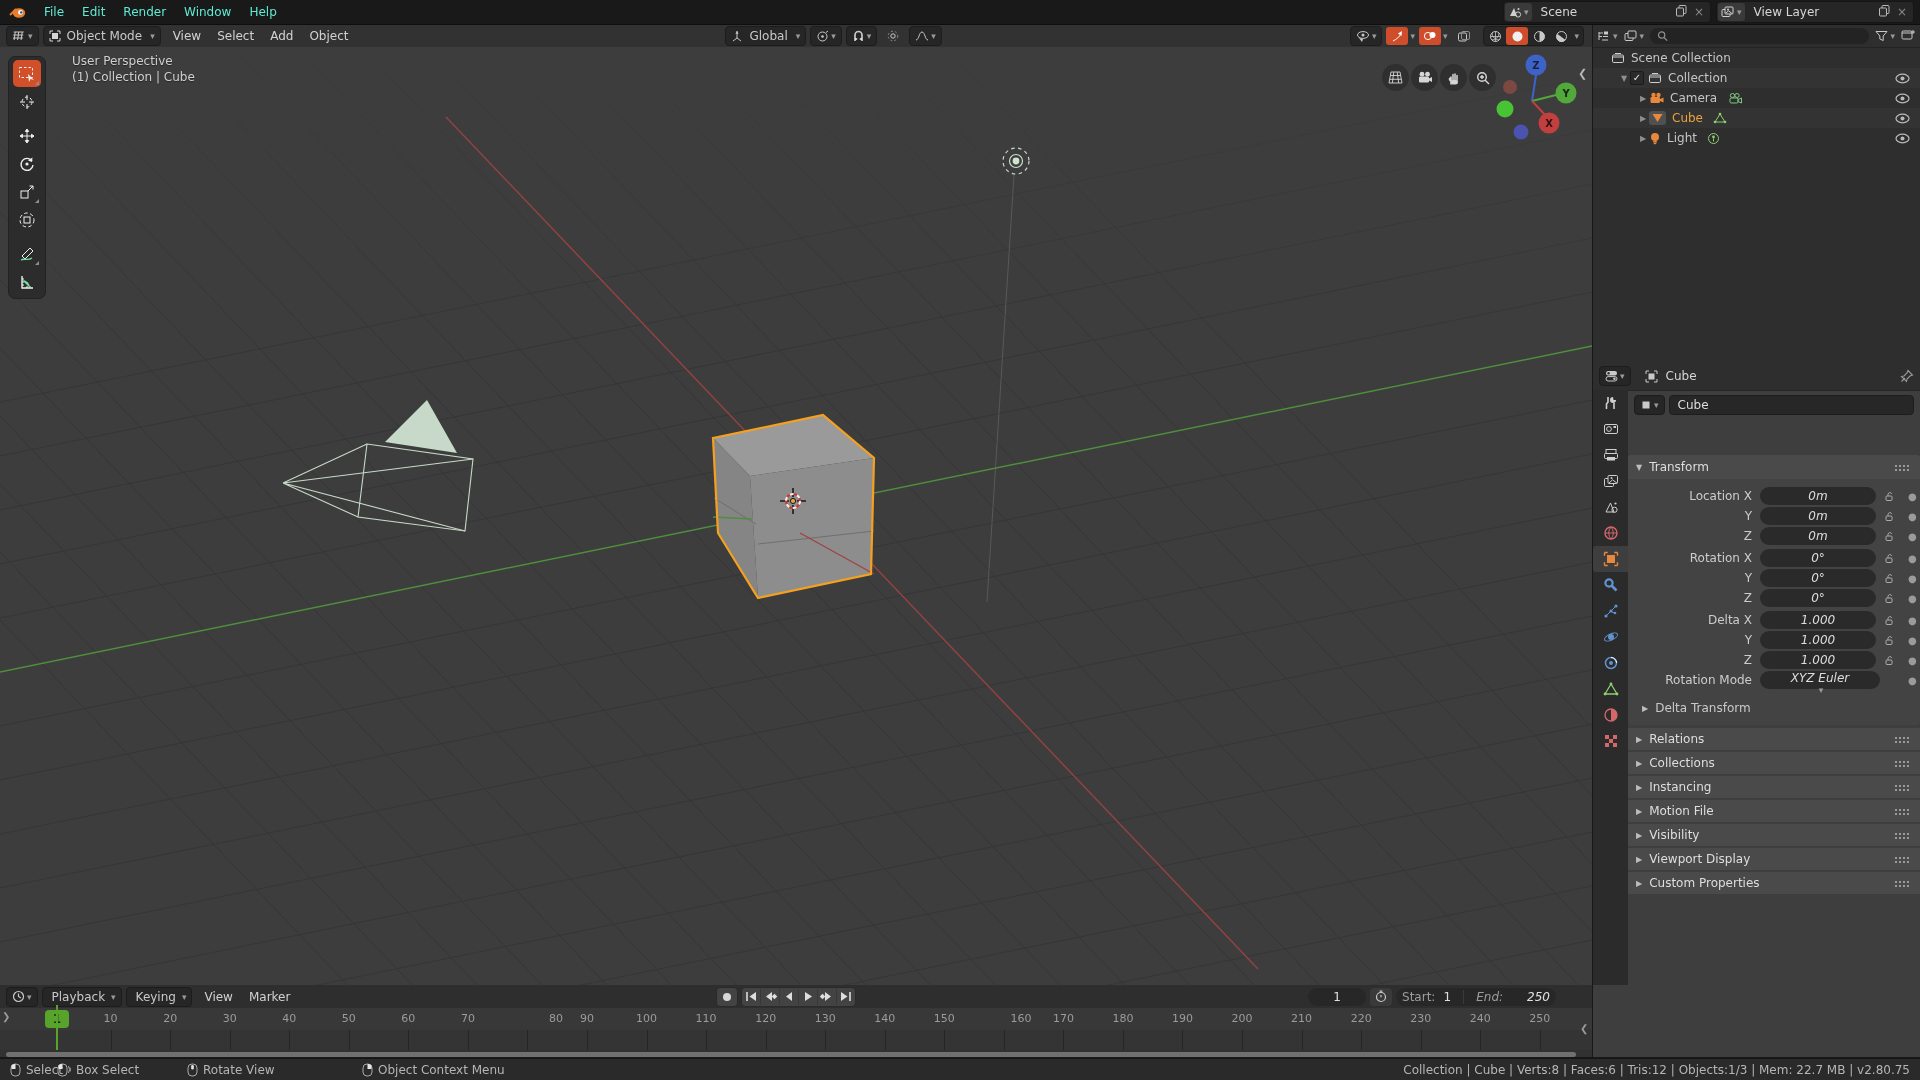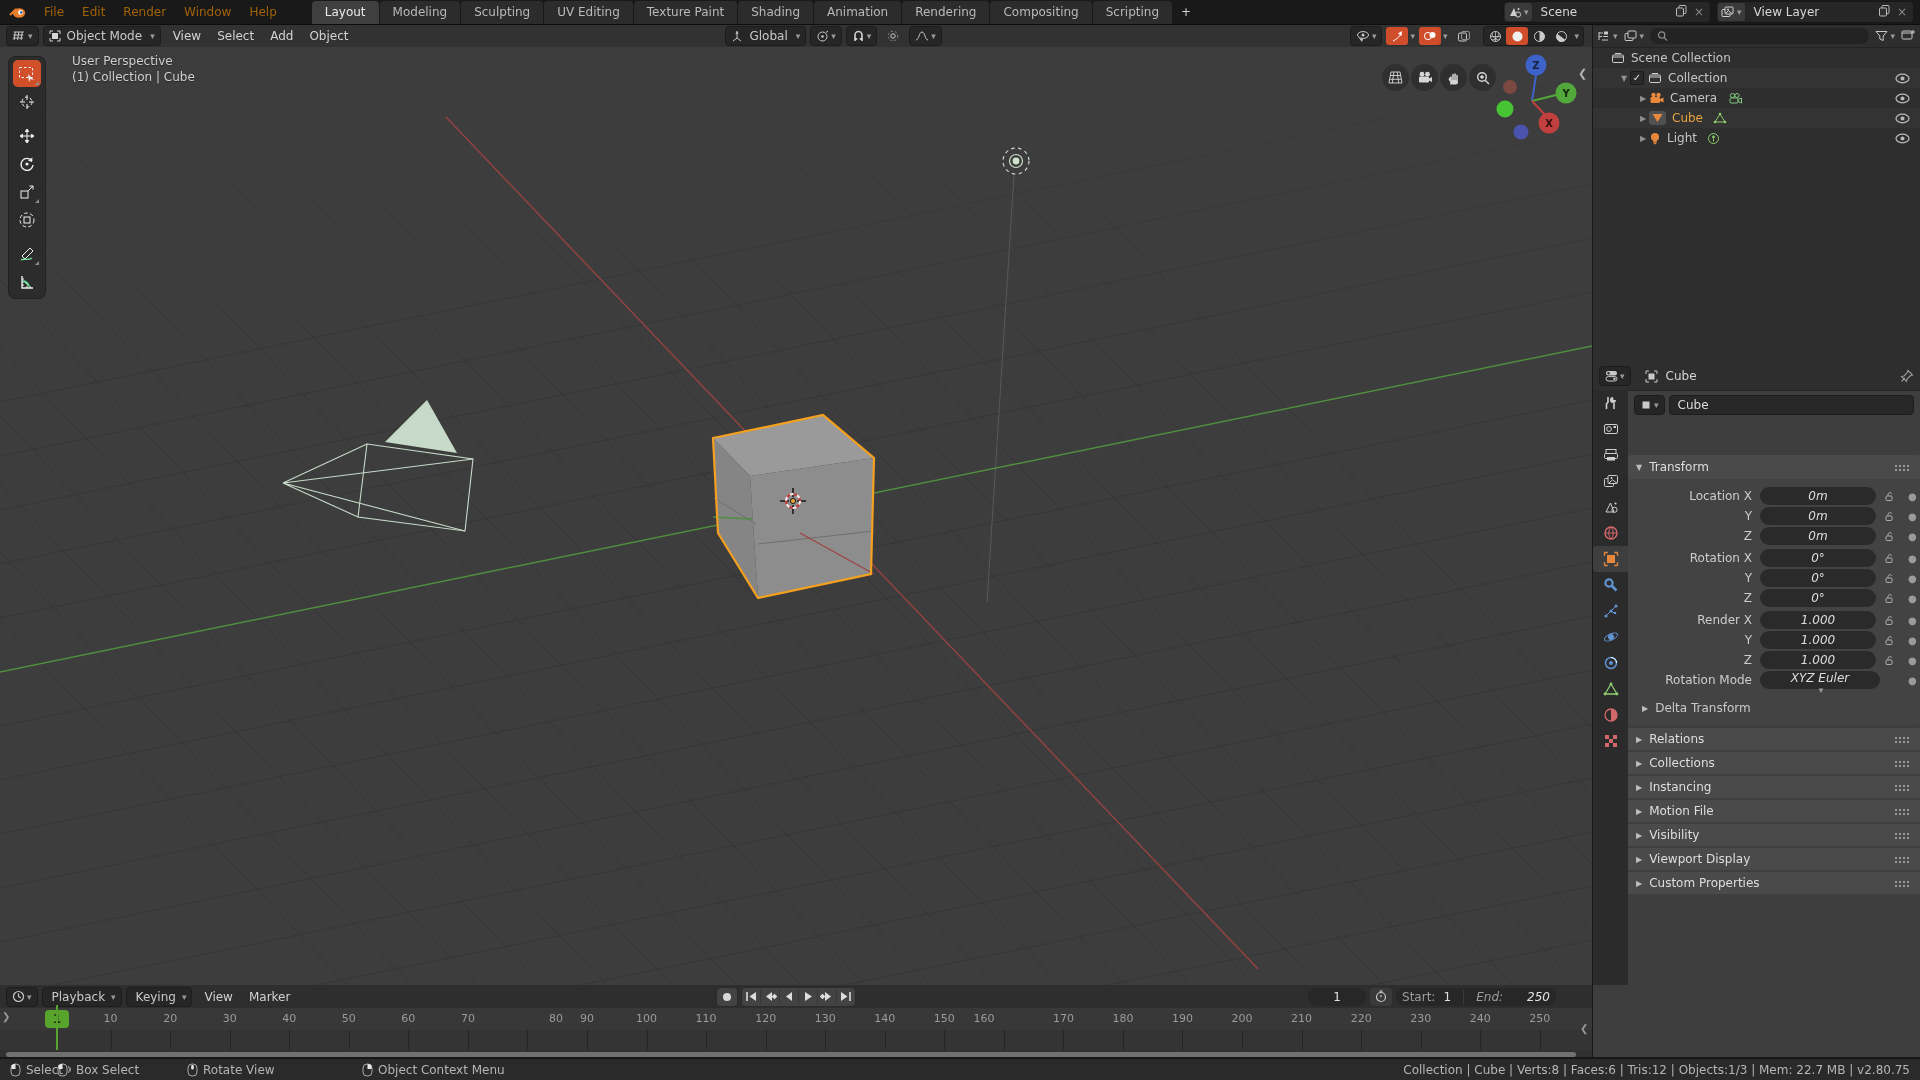--- a/index.html
+++ b/index.html
@@ -1,21 +1,21 @@
 <!DOCTYPE html>
 <html><head>
 <meta charset="utf-8">
 <style>
   html,body{margin:0;padding:0;background:#181818;}
   body{width:1920px;height:1080px;overflow:hidden;font-family:"DejaVu Sans","Liberation Sans",sans-serif;font-size:12px;color:#c9c9c9;-webkit-font-smoothing:antialiased;}
   .abs{position:absolute;}
   .row{display:flex;align-items:center;}
   
   #topbar{left:0;top:0;width:1920px;height:24px;background:#191919;border-bottom:1px solid #0e0e0e;display:flex;align-items:stretch;}
-  .menu-item{padding:0 9px;display:flex;align-items:center;color:#a16207;cursor:default;}
+  .menu-item{padding:0 9px;display:flex;align-items:center;color:#5eead4;cursor:default;}
   #tabs{display:flex;align-items:flex-end;margin-left:26px;}
   .tab{background:#2c2c2c;color:#b9b9b9;border-radius:4px 4px 0 0;padding:4px 13px 5px;margin-right:1px;}
   .tab.active{background:#3f3f3f;color:#e9e9e9;}
   .tab.addtab{padding:4px 8px 5px;background:transparent;color:#cfcfcf;}
   .sel-cluster{display:flex;align-items:center;background:#262626;border:1px solid #161616;border-radius:4px;height:20px;margin-top:1px;}
   .sel-chip{display:flex;align-items:center;background:#3a3a3a;border-radius:3px;height:18px;padding:0 3px;margin:0 1px;}
   .sel-label{padding:0 8px;color:#d6d6d6;flex:1;}
   .sel-x{color:#8a8a8a;padding:0 6px;font-size:12px;}
   .chev{color:#9a9a9a;font-size:9px;margin-left:2px;}
   
@@ -95,33 +95,20 @@
       <path d="M1 10 L7 4" stroke="#e87d2c" stroke-width="2" fill="none"></path>
     </svg>
   </div>
   <div id="topbar-menus" class="row">
       <span class="menu-item">File</span>
       <span class="menu-item">Edit</span>
       <span class="menu-item">Render</span>
       <span class="menu-item">Window</span>
       <span class="menu-item">Help</span>
     </div>
-  <div id="tabs">
-      <span class="tab active">Layout</span>
-      <span class="tab">Modeling</span>
-      <span class="tab">Sculpting</span>
-      <span class="tab">UV Editing</span>
-      <span class="tab">Texture Paint</span>
-      <span class="tab">Shading</span>
-      <span class="tab">Animation</span>
-      <span class="tab">Rendering</span>
-      <span class="tab">Compositing</span>
-      <span class="tab">Scripting</span>
-      <span class="tab addtab">+</span>
-    </div>
   <div style="flex:1"></div>
   <div class="sel-cluster" style="width:206px;margin-right:5px;">
     <span class="sel-chip">
       <svg width="14" height="12" viewBox="0 0 14 12">
           <path d="M2 10 L6 2 L9 10 Z" fill="#cfcfcf"></path>
           <circle cx="10" cy="8.5" r="2.6" fill="none" stroke="#cfcfcf"></circle>
           <circle cx="10.5" cy="3" r="1" fill="#cfcfcf"></circle>
         </svg>
       <span class="chev">▾</span>
     </span>
@@ -821,21 +808,21 @@
           <div class="tr-row" style="top:110px;left:0;right:0;">
             <span class="tr-label">Z</span>
             <span class="tr-value">0°</span>
             <span class="tr-lock"><svg width="11" height="11" viewBox="0 0 11 11">
                 <rect x="2" y="5" width="6" height="4.5" rx="1" fill="none" stroke="#ababab"></rect>
                 <path d="M4 5 V3.4 a2 2 0 0 1 3.8 -0.6" fill="none" stroke="#ababab"></path>
               </svg></span>
             <span class="tr-dot">●</span>
           </div>
           <div class="tr-row" style="top:132px;left:0;right:0;">
-            <span class="tr-label">Render X</span>
+            <span class="tr-label">Delta X</span>
             <span class="tr-value">1.000</span>
             <span class="tr-lock"><svg width="11" height="11" viewBox="0 0 11 11">
                 <rect x="2" y="5" width="6" height="4.5" rx="1" fill="none" stroke="#ababab"></rect>
                 <path d="M4 5 V3.4 a2 2 0 0 1 3.8 -0.6" fill="none" stroke="#ababab"></path>
               </svg></span>
             <span class="tr-dot">●</span>
           </div>
           <div class="tr-row" style="top:152px;left:0;right:0;">
             <span class="tr-label">Y</span>
             <span class="tr-value">1.000</span>
@@ -999,21 +986,21 @@
       <span class="tick-lbl" style="left:408.345px">60</span>
       <span class="tick-lbl" style="left:467.895px">70</span>
       <span class="tick-lbl" style="left:556px">80</span>
       <span class="tick-lbl" style="left:586.995px">90</span>
       <span class="tick-lbl" style="left:646.545px">100</span>
       <span class="tick-lbl" style="left:706.095px">110</span>
       <span class="tick-lbl" style="left:765.645px">120</span>
       <span class="tick-lbl" style="left:825.195px">130</span>
       <span class="tick-lbl" style="left:884.745px">140</span>
       <span class="tick-lbl" style="left:944.295px">150</span>
-      <span class="tick-lbl" style="left:984px">160</span>
+      <span class="tick-lbl" style="left:1021px">160</span>
       <span class="tick-lbl" style="left:1063.395px">170</span>
       <span class="tick-lbl" style="left:1122.945px">180</span>
       <span class="tick-lbl" style="left:1182.4950000000001px">190</span>
       <span class="tick-lbl" style="left:1242.045px">200</span>
       <span class="tick-lbl" style="left:1301.595px">210</span>
       <span class="tick-lbl" style="left:1361.145px">220</span>
       <span class="tick-lbl" style="left:1420.695px">230</span>
       <span class="tick-lbl" style="left:1480.2450000000001px">240</span>
       <span class="tick-lbl" style="left:1539.795px">250</span>
     </div>

